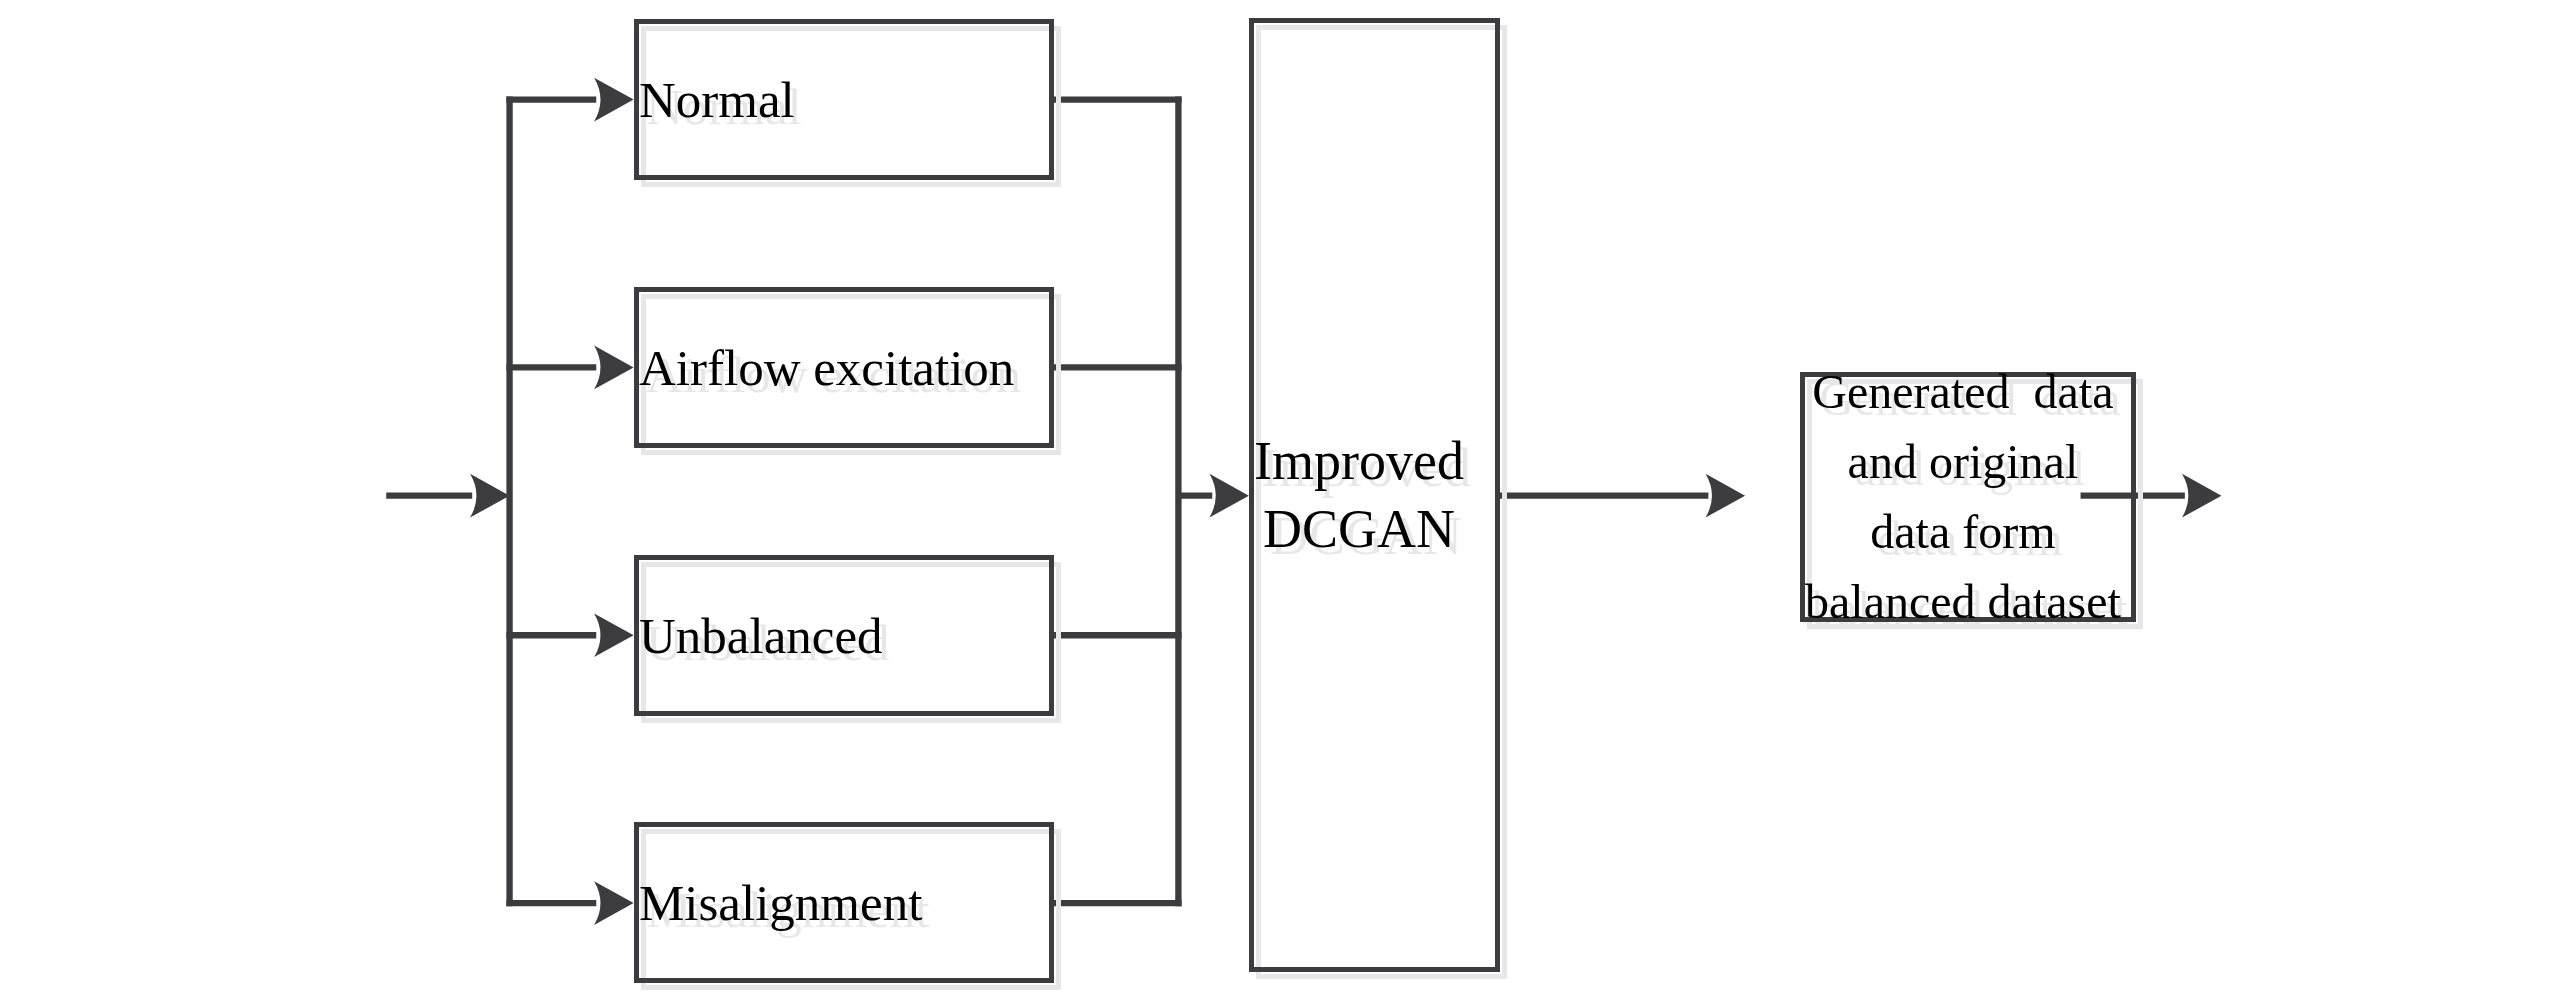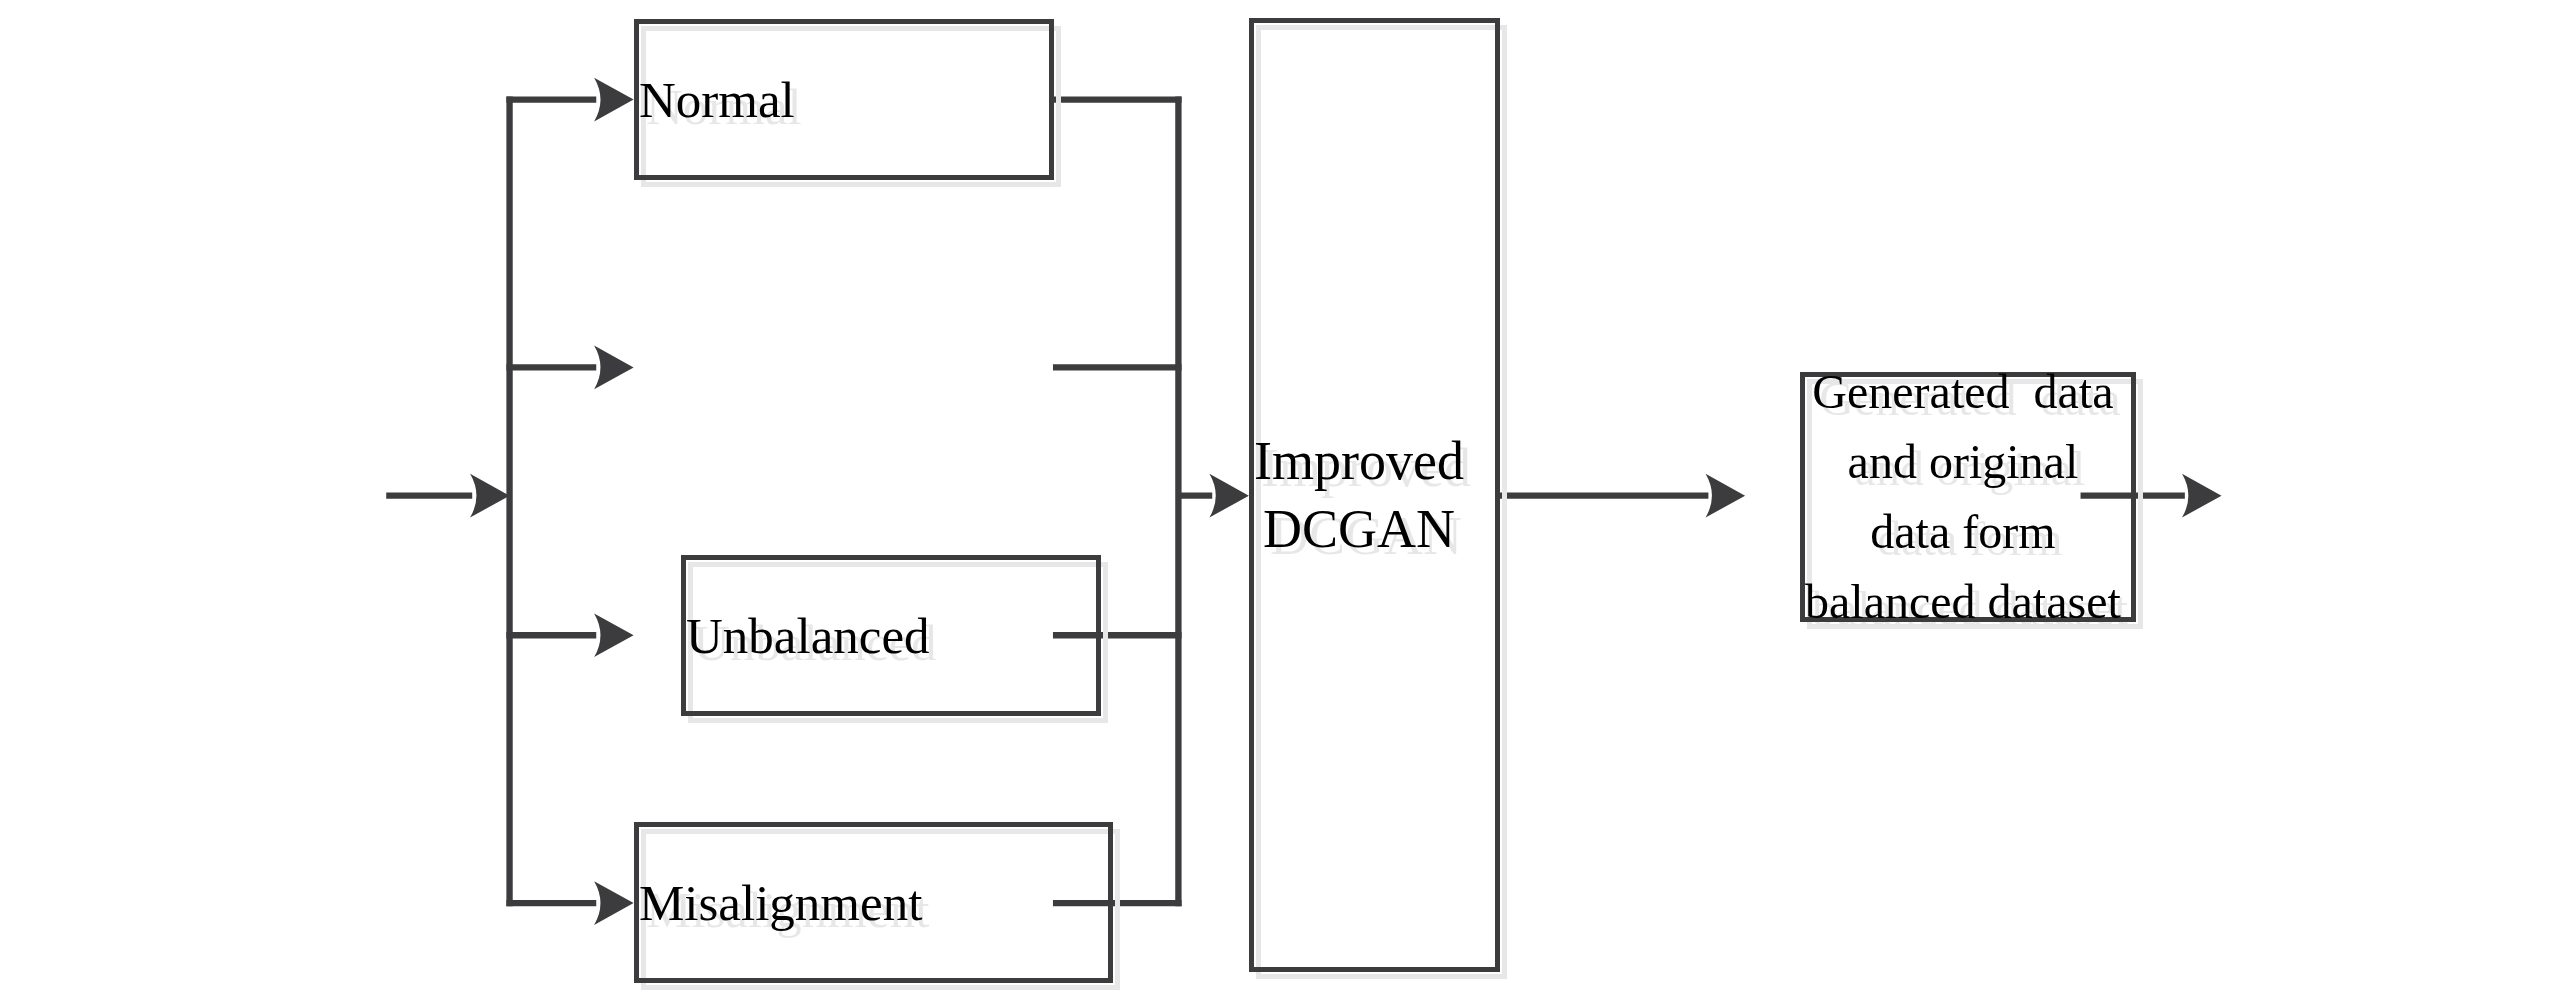--- a/index.html
+++ b/index.html
@@ -24,22 +24,22 @@
     display: flex;
     align-items: center;
     justify-content: flex-start;
     text-align: center;
     white-space: pre-wrap;
     filter: drop-shadow(7px 7.8px 0px #e7e7e7);
   }
   #node-vibration    { left: 21px;   top: 415px;  width: 365px; height: 161px; font-size: 51px; }
   #node-normal       { left: 634px;  top: 19px;   width: 420px; height: 161px; font-size: 51px; }
   #node-airflow      { left: 634px;  top: 287px;  width: 420px; height: 161px; font-size: 51px; }
-  #node-unbalanced   { left: 634px;  top: 555px;  width: 420px; height: 161px; font-size: 51px; margin-left: 47px; }
-  #node-misalignment { left: 634px;  top: 822px; width: 479px; height: 161px; font-size: 51px; }
+  #node-unbalanced   { left: 634px;  top: 555px;  width: 420px; height: 161px; font-size: 51px; }
+  #node-misalignment { left: 634px;  top: 822px; width: 420px; height: 161px; font-size: 51px; }
   #node-dcgan        { left: 1249px; top: 18.3px;   width: 251px; height: 954px; font-size: 54px; line-height: 68px; }
   #node-generated    { left: 1800px; top: 372px;  width: 336px; height: 250px; font-size: 48px; line-height: 70px; }
   #node-balanced     { left: 2221px; top: 371px;  width: 333px; height: 251px; font-size: 49px; line-height: 68px; }
   #wires {
     position: absolute;
     left: 0;
     top: 0;
   }
   #wires line {
     stroke: #3c3c3e;
@@ -86,20 +86,23 @@
 
     <line x1="2952" y1="703" x2="3100" y2="703"></line>
     <path d="M 3152,703 L 3096,672 Q 3114,703 3096,734 Z"></path>
   </svg>
 
 
   <div class="node" id="node-normal">
     <span>Normal</span>
   </div>
 
+  <div class="node" id="node-airflow">
+    <span>Airflow excitation</span>
+  </div>
 
   <div class="node" id="node-unbalanced">
     <span>Unbalanced</span>
   </div>
 
   <div class="node" id="node-misalignment">
     <span>Misalignment</span>
   </div>
 
   <div class="node" id="node-dcgan">

